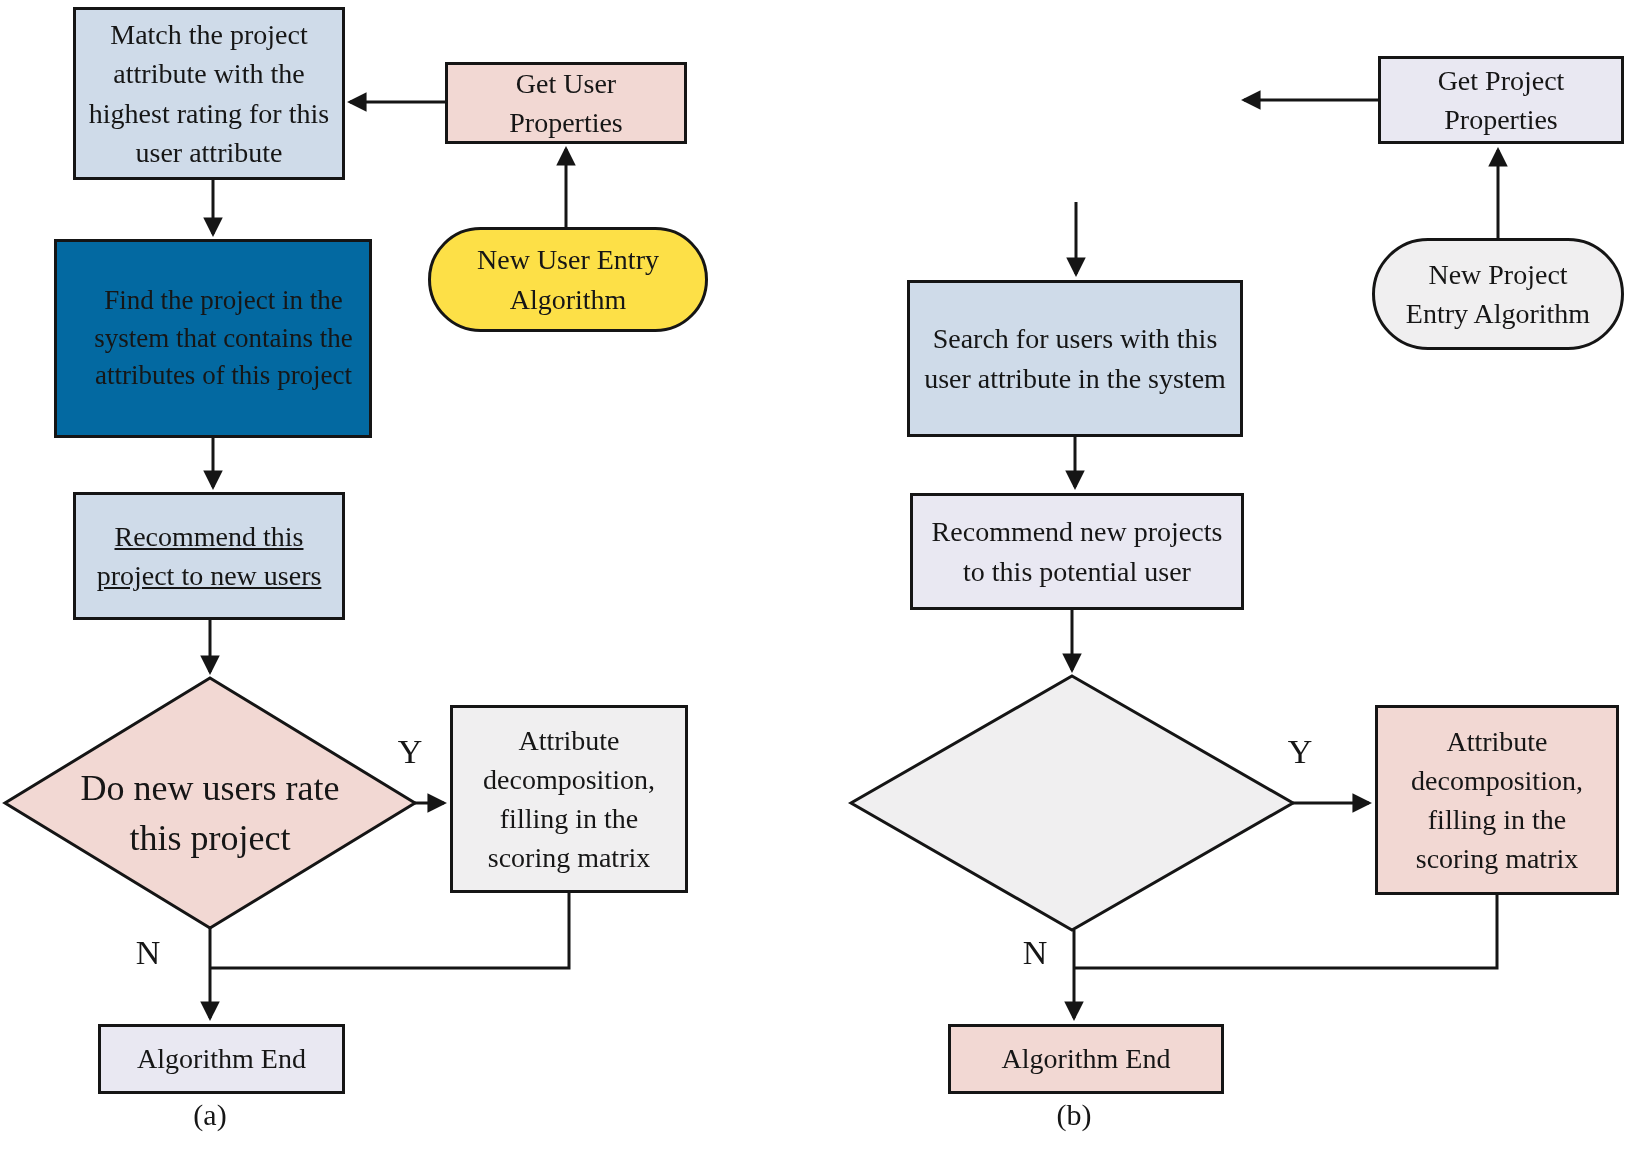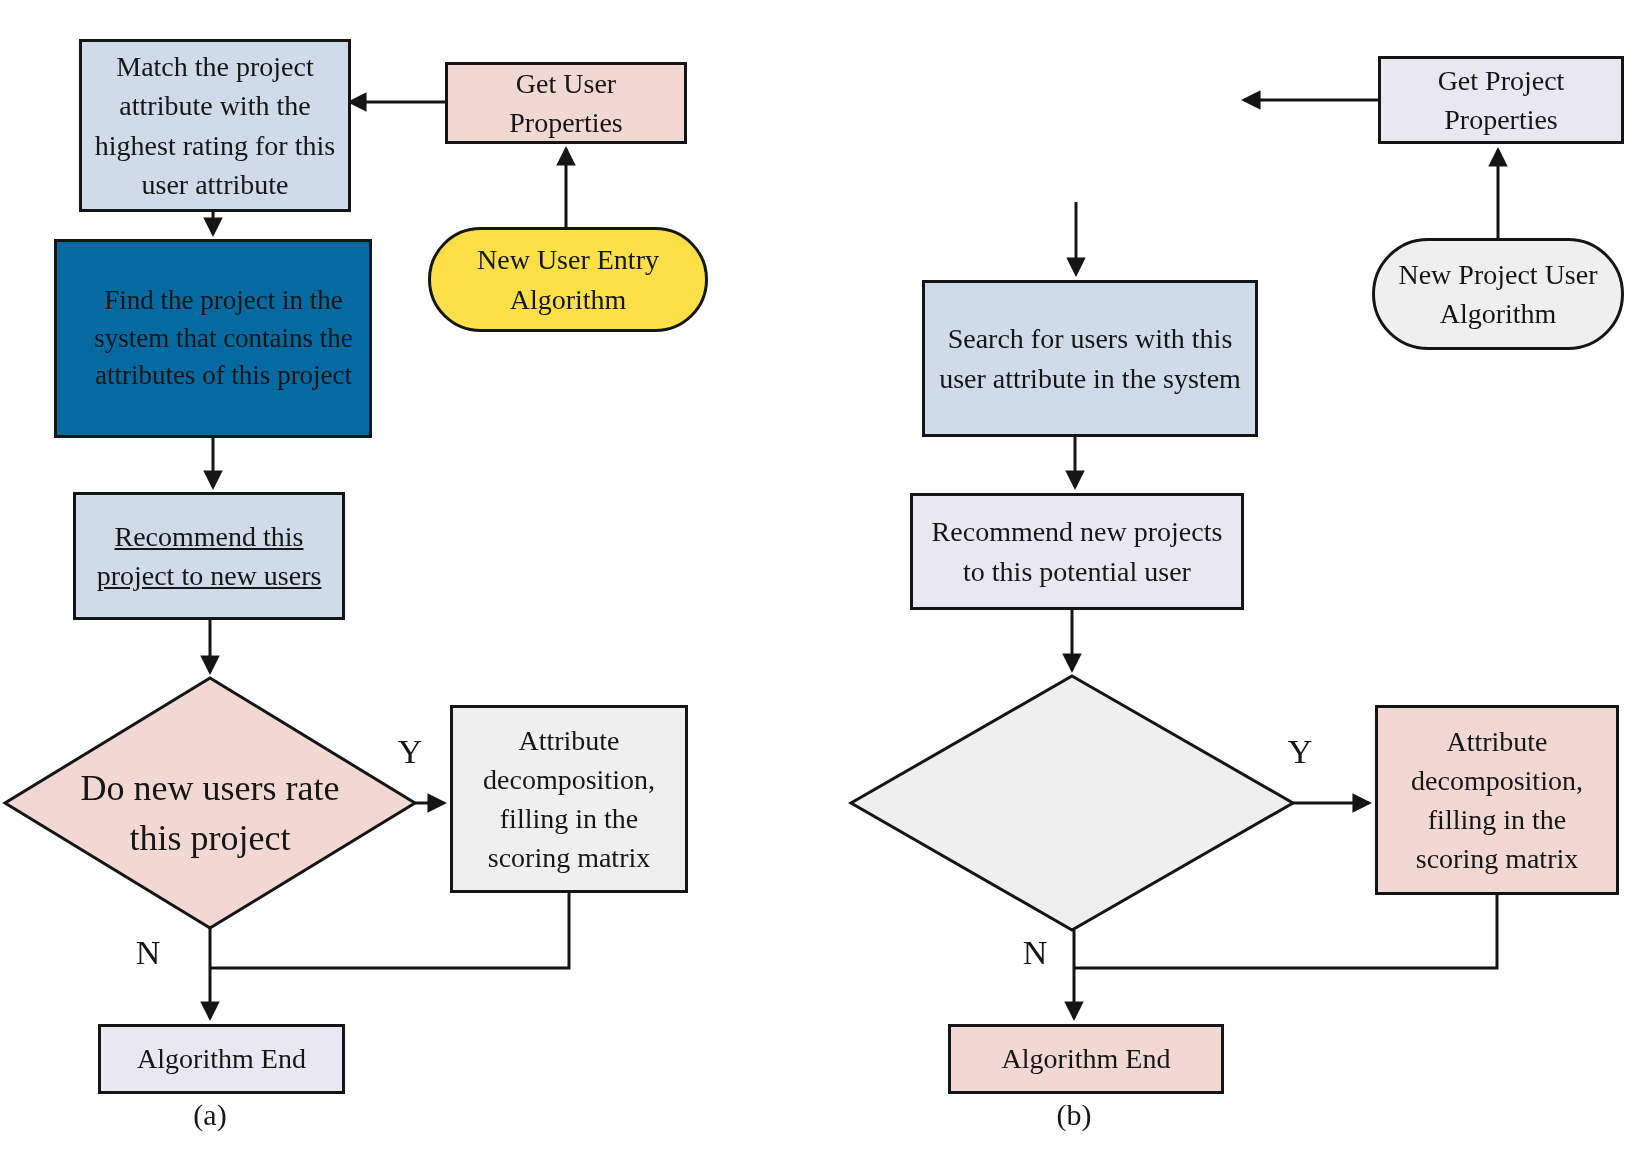--- a/index.html
+++ b/index.html
@@ -16,37 +16,37 @@
   }
   .stadium { border-radius:58px; }
   .decision-text {
     position:absolute; text-align:center; font-size:36px; line-height:1.4;
     z-index:2; background:transparent;
   }
   .tag { position:absolute; text-align:center; font-size:34px; z-index:2; }
   .caption { position:absolute; text-align:center; font-size:30px; z-index:2; }
 
   
-  #a-match     { left:79px;   top:7px;    width:272px; height:173px;margin-top:32px; }
+  #a-match     { left:73px;   top:7px;    width:272px; height:173px; }
   #a-getprops  { left:445px;  top:62px;   width:242px; height:82px;  padding:0 20px; }
   #a-entry     { left:428px;  top:227px;  width:280px; height:105px; padding:0 20px; }
   #a-find      { left:54px;   top:239px;  width:318px; height:199px; font-size:27px; }
   #a-recommend { left:73px;   top:492px;  width:272px; height:128px; }
   #a-decision-label { left:60px; top:763px; width:300px; }
   #a-attr      { left:450px;  top:705px;  width:238px; height:188px; }
   #a-end       { left:98px;   top:1024px; width:247px; height:70px;  }
   #a-yes       { left:385px;  top:733px;  width:50px; }
   #a-no        { left:123px;  top:934px;  width:50px; }
   #a-caption   { left:140px;  top:1098px; width:140px; }
 
   
   #b-match     { left:913px;  top:5px;    width:325px; height:197px; }
   #b-getprops  { left:1378px; top:56px;   width:246px; height:88px;  padding:12px 20px; }
   #b-entry     { left:1372px; top:238px;  width:252px; height:112px; padding:0 22px; }
-  #b-search    { left:907px;  top:280px;  width:336px; height:157px;margin-left:15px; }
+  #b-search    { left:907px;  top:280px;  width:336px; height:157px; }
   #b-recommend { left:910px;  top:493px;  width:334px; height:117px; }
   #b-decision-label { left:907px; top:763px; width:330px; }
   #b-attr      { left:1375px; top:705px;  width:244px; height:190px; }
   #b-end       { left:948px;  top:1024px; width:276px; height:70px;  }
   #b-yes       { left:1275px; top:733px;  width:50px; }
   #b-no        { left:1010px; top:934px;  width:50px; }
   #b-caption   { left:1004px; top:1098px; width:140px; }
 
   .edge { stroke:#151515; stroke-width:3; fill:none; }
   .shape { stroke:#151515; stroke-width:3; }
@@ -91,21 +91,21 @@
   <div class="node" id="a-find" style="background-color: #0369a1; padding-left: 27px;">Find the project in the system that contains the attributes of this project</div>
   <div class="node" id="a-recommend" style="background-color: rgb(207, 219, 233); text-decoration: underline;">Recommend this project to new users</div>
   <div class="decision-text" id="a-decision-label">Do new users rate this project</div>
   <div class="node" id="a-attr" style="background-color: rgb(240, 239, 240);">Attribute decomposition, filling in the scoring matrix</div>
   <div class="node" id="a-end" style="background-color: rgb(233, 232, 242);">Algorithm End</div>
   <div class="tag" id="a-yes">Y</div>
   <div class="tag" id="a-no">N</div>
   <div class="caption" id="a-caption">(a)</div>
 
   <div class="node" id="b-getprops" style="background-color: rgb(233, 232, 242);">Get Project Properties</div>
-  <div class="node stadium" id="b-entry" style="background-color: rgb(240, 239, 240);">New Project User Algorithm</div>
+  <div class="node stadium" id="b-entry" style="background-color: rgb(240, 239, 240);">New Project Entry Algorithm</div>
   <div class="node" id="b-search" style="background-color: rgb(207, 219, 233);">Search for users with this user attribute in the system</div>
   <div class="node" id="b-recommend" style="background-color: rgb(233, 232, 242);">Recommend new projects to this potential user</div>
   <div class="node" id="b-attr" style="background-color: rgb(242, 216, 211);">Attribute decomposition, filling in the scoring matrix</div>
   <div class="node" id="b-end" style="background-color: rgb(242, 216, 211);">Algorithm End</div>
   <div class="tag" id="b-yes">Y</div>
   <div class="tag" id="b-no">N</div>
   <div class="caption" id="b-caption">(b)</div>
 
 </div>
 

